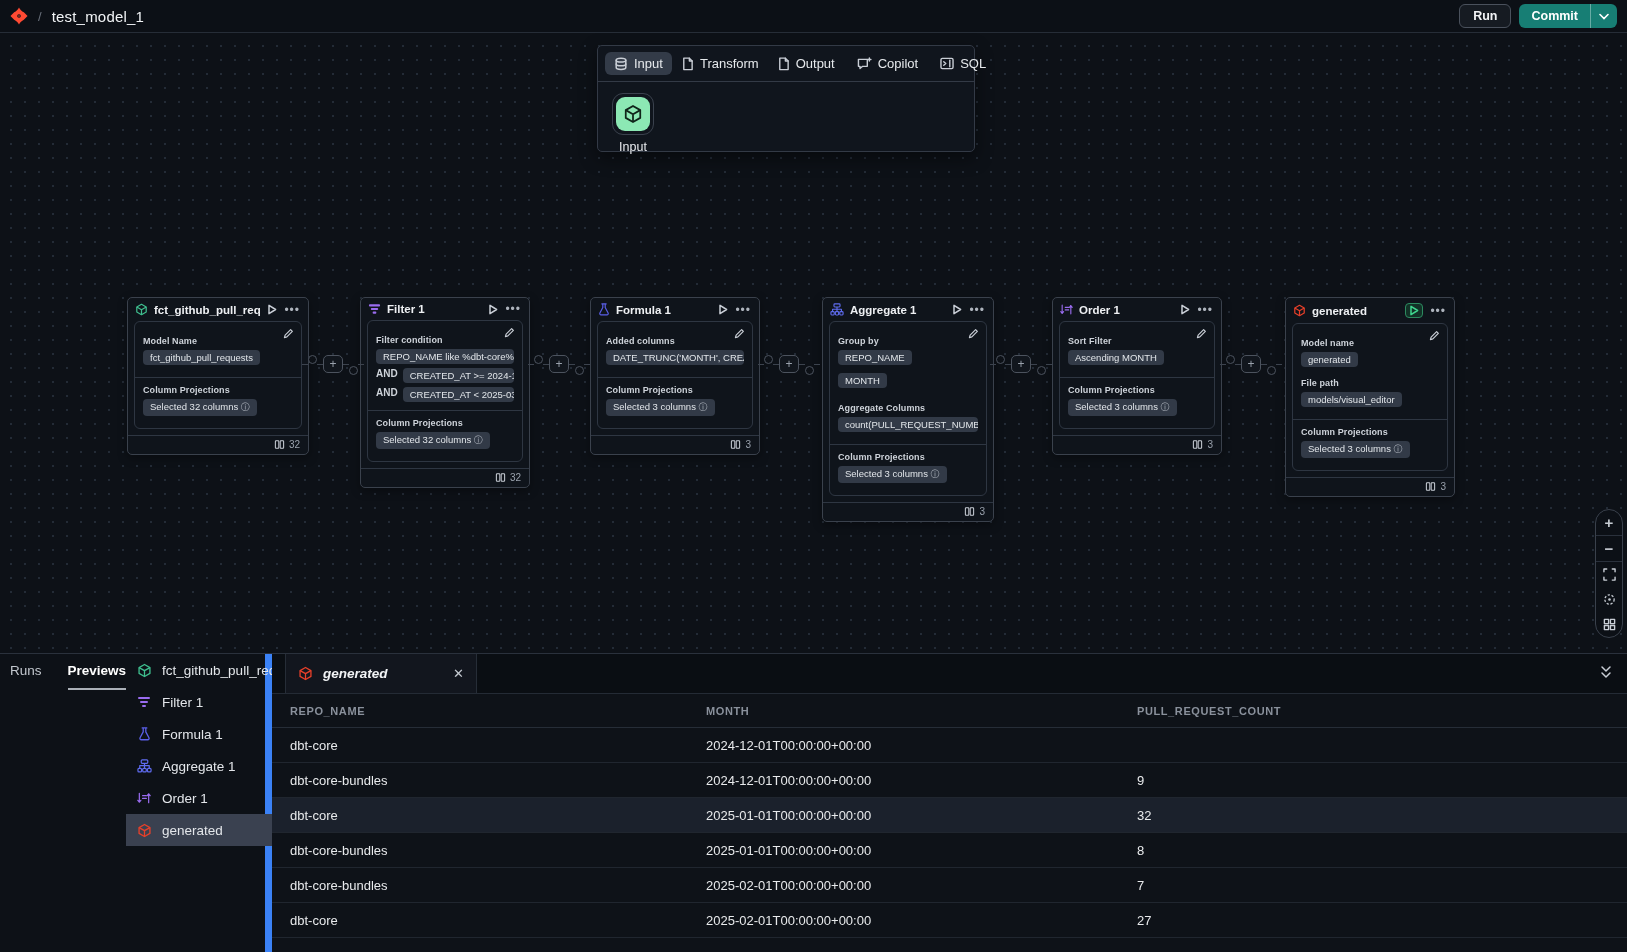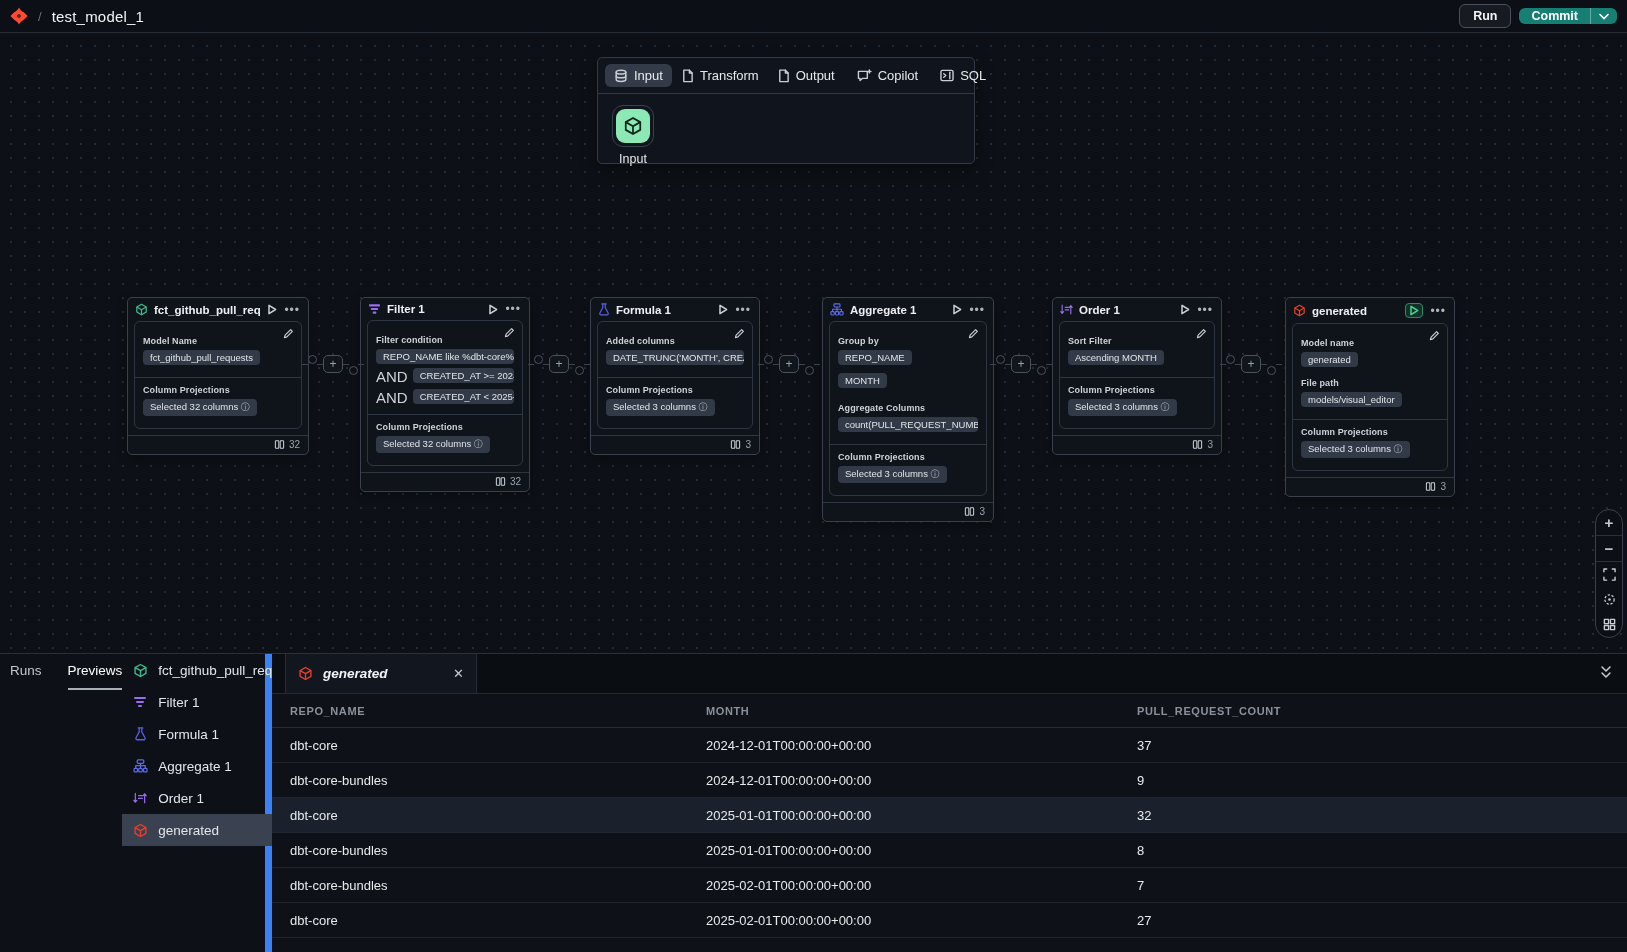--- a/index.html
+++ b/index.html
@@ -20,38 +20,38 @@
   }
   .crumb-sep { color:#6a717c; font-size:13px; }
   .doc-title { font-size:15px; font-weight:400; color:#f2f4f6; letter-spacing:.2px; }
   .topbar-right { margin-left:auto; display:flex; align-items:center; gap:8px; }
   .btn-run {
     height:24px; padding:0 13px; border:1px solid #4a515c; border-radius:6px;
     background:#161b22; color:#f2f4f6; font-size:12.5px; font-weight:600;
     display:flex; align-items:center; cursor:pointer;
   }
   .btn-commit {
-    height:16px; border-radius:6px; background:#177e74; color:#fff;
+    height:24px; border-radius:6px; background:#177e74; color:#fff;
     display:flex; align-items:stretch; overflow:hidden; cursor:pointer;
   }
   .btn-commit .commit-label { padding:0 12px; display:flex; align-items:center; font-size:12.5px; font-weight:700; }
   .btn-commit .commit-div { width:1px; background:rgba(255,255,255,.35); }
   .btn-commit .commit-caret { width:26px; display:flex; align-items:center; justify-content:center; }
 
   
   .canvas {
     position:absolute; top:33px; left:0; width:1627px; height:620px;
     background-color:#0d1117;
     background-image:radial-gradient(circle, #232b36 1px, transparent 1.3px);
     background-size:14px 14px; background-position:4px 6px;
   }
 
   
   .palette {
-    position:absolute; left:597px; top:24px; width:378px; height:107px;
+    position:absolute; left:597px; top:12px; width:378px; height:107px;
     background:#10151d; border:1px solid #333a46; border-radius:5px;
     box-shadow:0 6px 18px rgba(0,0,0,.45); z-index:30;
   }
   .palette-tabs { height:36px; display:flex; align-items:center; border-bottom:1px solid #333a46; padding:0 7px; }
   .ptab { display:flex; align-items:center; gap:6px; padding:4px 9px; font-size:13px; color:#e6e9ec; border-radius:6px; cursor:pointer; }
   .ptab.active { background:#333b48; }
   .ptab-sep { width:1px; align-self:stretch; background:#333a46; margin:0 2px; }
   .palette-body { padding:11px 13px; }
   .tile-wrap { width:44px; display:flex; flex-direction:column; align-items:center; }
   .tile-ring { border:1px solid #3a414d; border-radius:11px; padding:3px; }
@@ -79,21 +79,21 @@
   .nlabel { font-size:9px; font-weight:700; color:#ced3da; margin:7px 0 4px; letter-spacing:.1px; }
   .nlabel:first-child { margin-top:0; }
   .chip {
     display:inline-block; background:#323a47; border-radius:4px; padding:2px 7px;
     font-size:9.5px; color:#e2e6ea; white-space:nowrap; max-width:100%; overflow:hidden;
   }
   .chip .info-glyph { color:#aeb4bd; font-size:9px; }
   .chip-stack .chip { margin-bottom:4px; }
   .chip-row { display:flex; align-items:flex-start; gap:5px; margin-top:4px; }
   .chip-row:first-of-type { margin-top:0; }
-  .and-lbl { font-size:15px; font-weight:400; color:#ced3da; flex:0 0 auto; }
+  .and-lbl { font-size:10px; font-weight:700; color:#ced3da; flex:0 0 auto; }
   .nsep { border-top:1px solid #2e3642; margin:8px -8px 0; }
   .node-footer {
     border-top:1px solid #2e3642; padding:3px 8px 4px; display:flex; justify-content:flex-end;
     align-items:center; gap:4px; color:#9aa2ad; font-size:10px;
   }
 
   
   .conn { position:absolute; display:flex; align-items:center; z-index:5; }
   .port { width:9px; height:9px; border:1.5px solid #4c535e; border-radius:50%; background:#0d1117; cursor:crosshair; }
   .cline { width:6px; height:1px; background:#3c434e; }
@@ -114,21 +114,21 @@
   .zdiv { height:1px; background:#2a313c; }
 
   
   .bottom-panel {
     position:absolute; top:653px; left:0; width:1627px; height:299px;
     border-top:1px solid #2a313c; background:#0d1117; display:flex; z-index:35;
   }
   .sidebar { width:272px; border-right:7px solid #3b82f6; display:flex; flex-direction:row; }
   .sidebar-tabs { display:flex; gap:26px; padding:9px 0 0 10px; height:36px; }
   .stab { font-size:13.5px; color:#c3c8cf; cursor:pointer; padding-bottom:7px; }
-  .stab.active { color:#ffffff; font-weight:400; border-bottom:2px solid #aab0b8; }
+  .stab.active { color:#ffffff; font-weight:700; border-bottom:2px solid #aab0b8; }
   .sidebar-list { display:flex; flex-direction:column; }
   .sitem {
     height:32px; display:flex; align-items:center; gap:10px; padding-left:10px;
     font-size:13.5px; color:#e3e6ea; cursor:pointer;
   }
   .sitem.selected { background:#3a4150; border-radius:0 8px 8px 0; }
   .sicon { width:16px; display:flex; justify-content:center; }
 
   .preview-area { flex:1; display:flex; flex-direction:column; min-width:0; }
   .tabstrip {
@@ -647,21 +647,20 @@
 
     <div class="table">
       <div class="thead">
         <div class="c1">REPO_NAME</div>
         <div class="c2">MONTH</div>
         <div class="c3">PULL_REQUEST_COUNT</div>
       </div>
       <div class="trow">
         <div class="c1">dbt-core</div>
           <div class="c2">2024-12-01T00:00:00+00:00</div>
-          <div class="c3">37</div>
       </div>
       <div class="trow">
         <div class="c1">dbt-core-bundles</div>
           <div class="c2">2024-12-01T00:00:00+00:00</div>
           <div class="c3">9</div>
       </div>
       <div class="trow hl">
         <div class="c1">dbt-core</div>
           <div class="c2">2025-01-01T00:00:00+00:00</div>
           <div class="c3">32</div>

